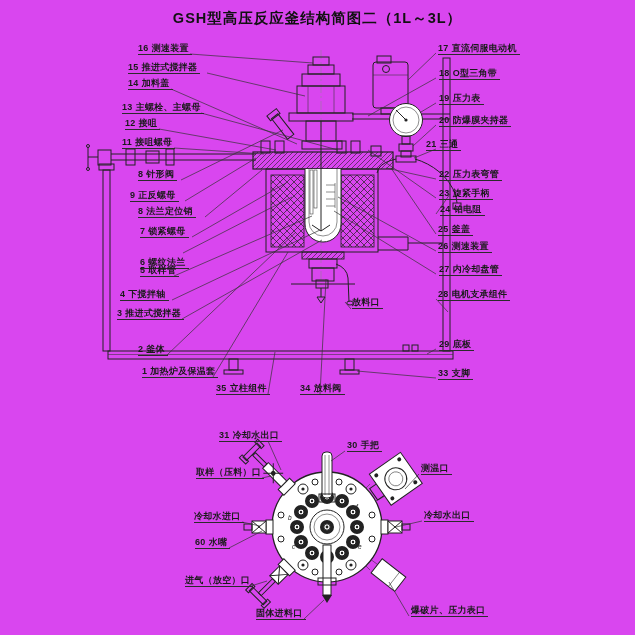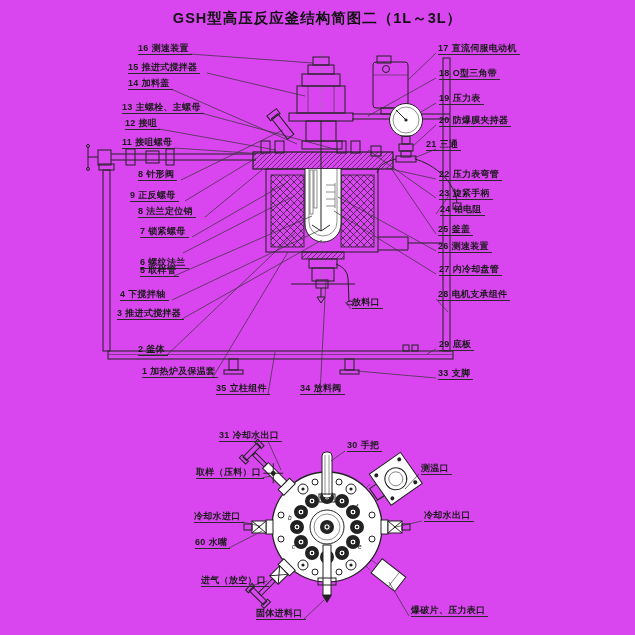--- a/index.html
+++ b/index.html
@@ -399,21 +399,21 @@
   <div class="lbl" style="left:300px;top:383px"><span class="num">34</span><span>放料阀</span></div>
   <div class="lbl" style="left:352px;top:297px"><span>放料口</span></div>
 
   <div class="lbl" style="left:219px;top:430px"><span class="num">31</span><span>冷却水出口</span></div>
   <div class="lbl" style="left:347px;top:440px"><span class="num">30</span><span>手把</span></div>
   <div class="lbl" style="left:196px;top:467px"><span>取样（压料）口</span></div>
   <div class="lbl" style="left:421px;top:463px"><span>测温口</span></div>
   <div class="lbl" style="left:194px;top:511px"><span>冷却水进口</span></div>
   <div class="lbl" style="left:424px;top:510px"><span>冷却水出口</span></div>
   <div class="lbl" style="left:195px;top:537px"><span class="num">60</span><span>水嘴</span></div>
-  <div class="lbl" style="left:201px;top:575px"><span>进气（放空）口</span></div>
+  <div class="lbl" style="left:185px;top:575px"><span>进气（放空）口</span></div>
   <div class="lbl" style="left:256px;top:608px"><span>固体进料口</span></div>
   <div class="lbl" style="left:411px;top:605px"><span>爆破片、压力表口</span></div>
 
   <span class="blt" style="left:288px;top:514px">b</span>
   <span class="blt" style="left:292px;top:543px">c</span>
   <span class="blt" style="left:358px;top:543px">e</span>
   <span class="blt" style="left:356px;top:503px">f</span>
 
 </div>
 

